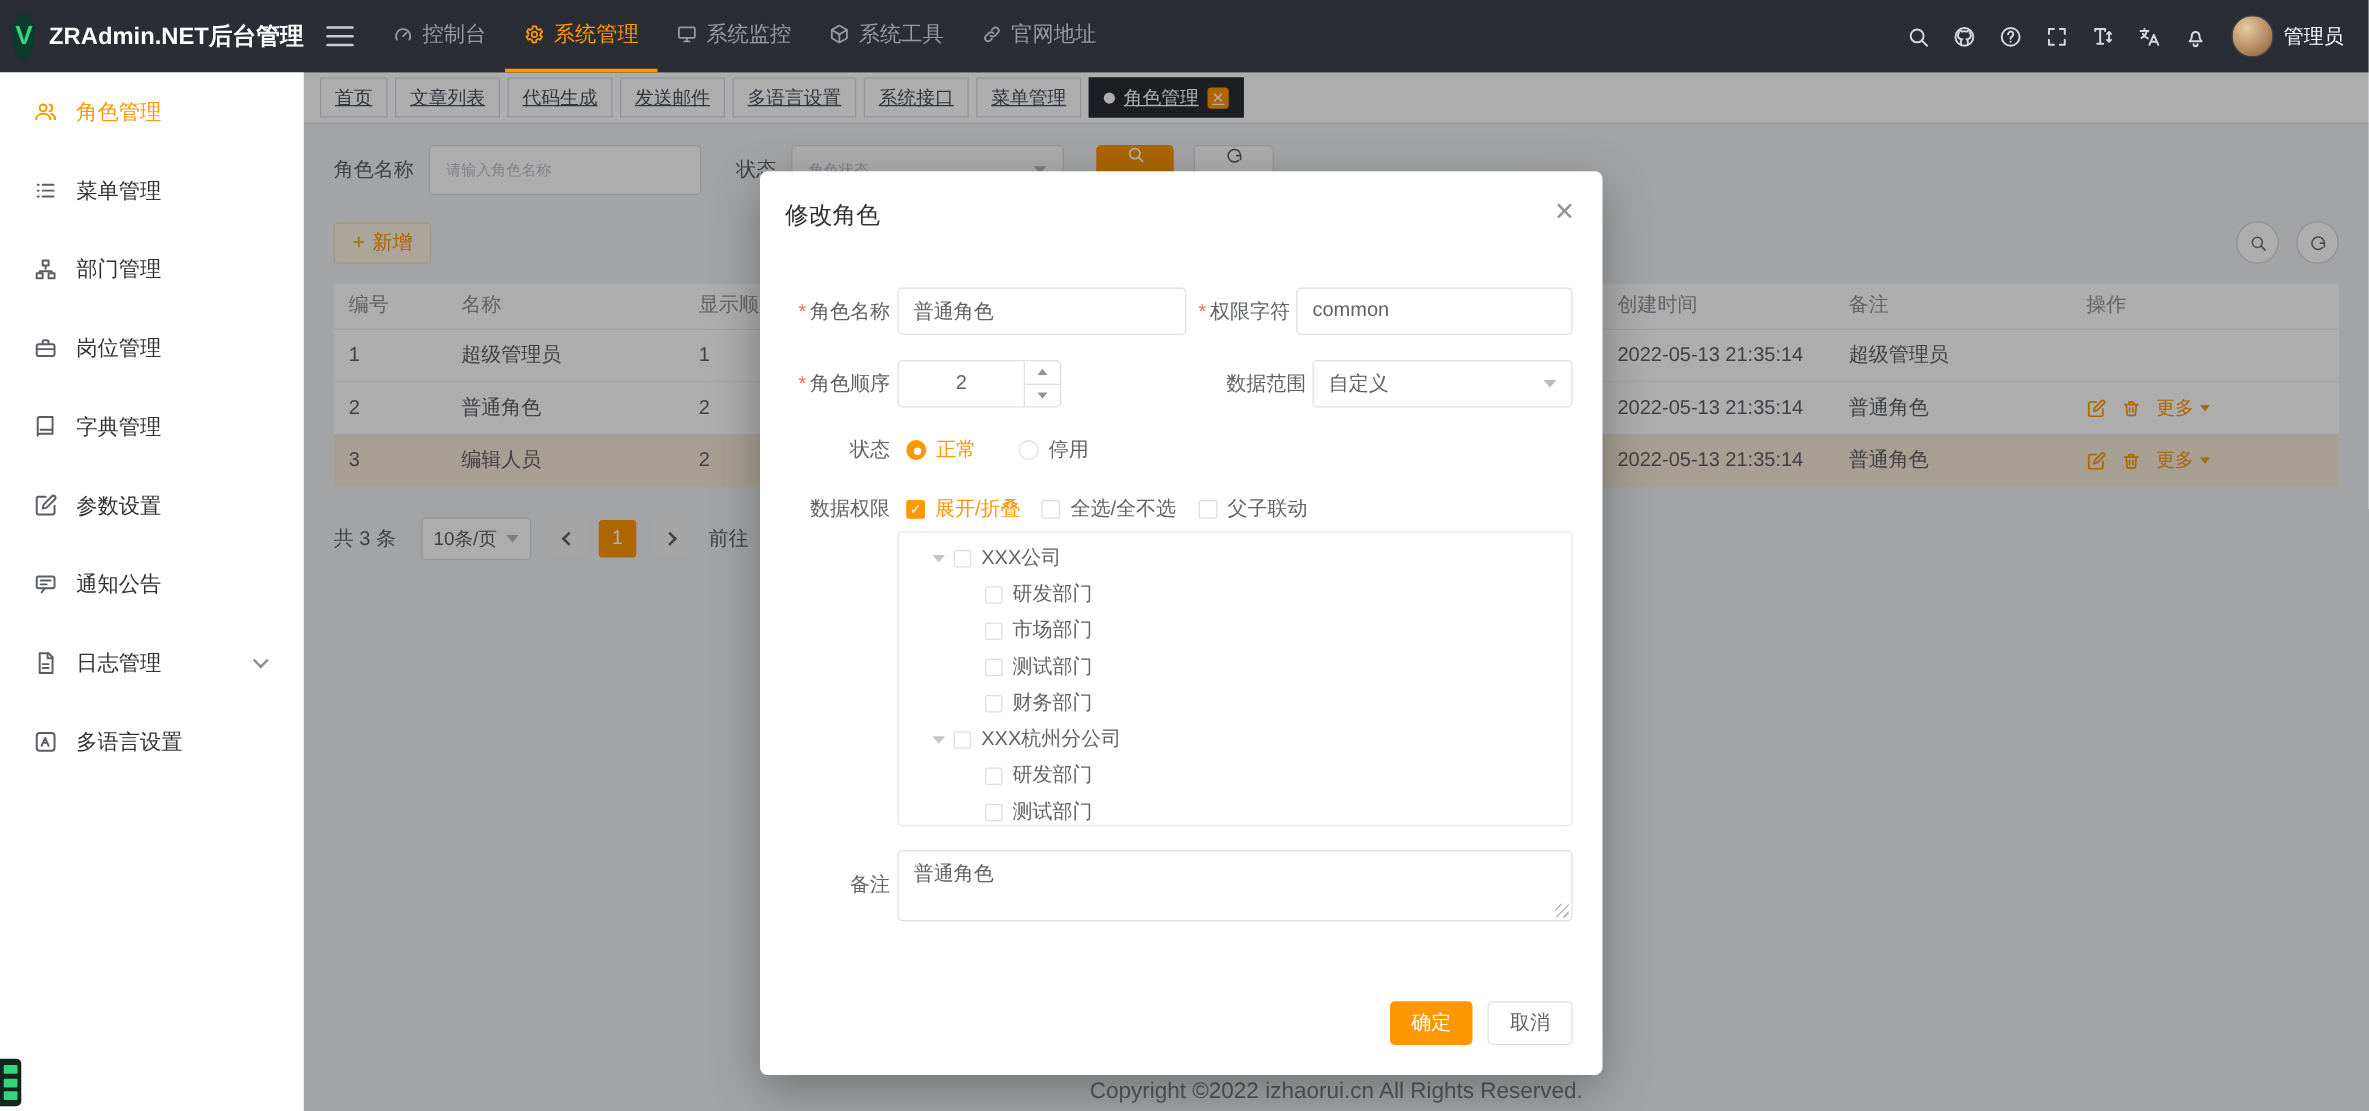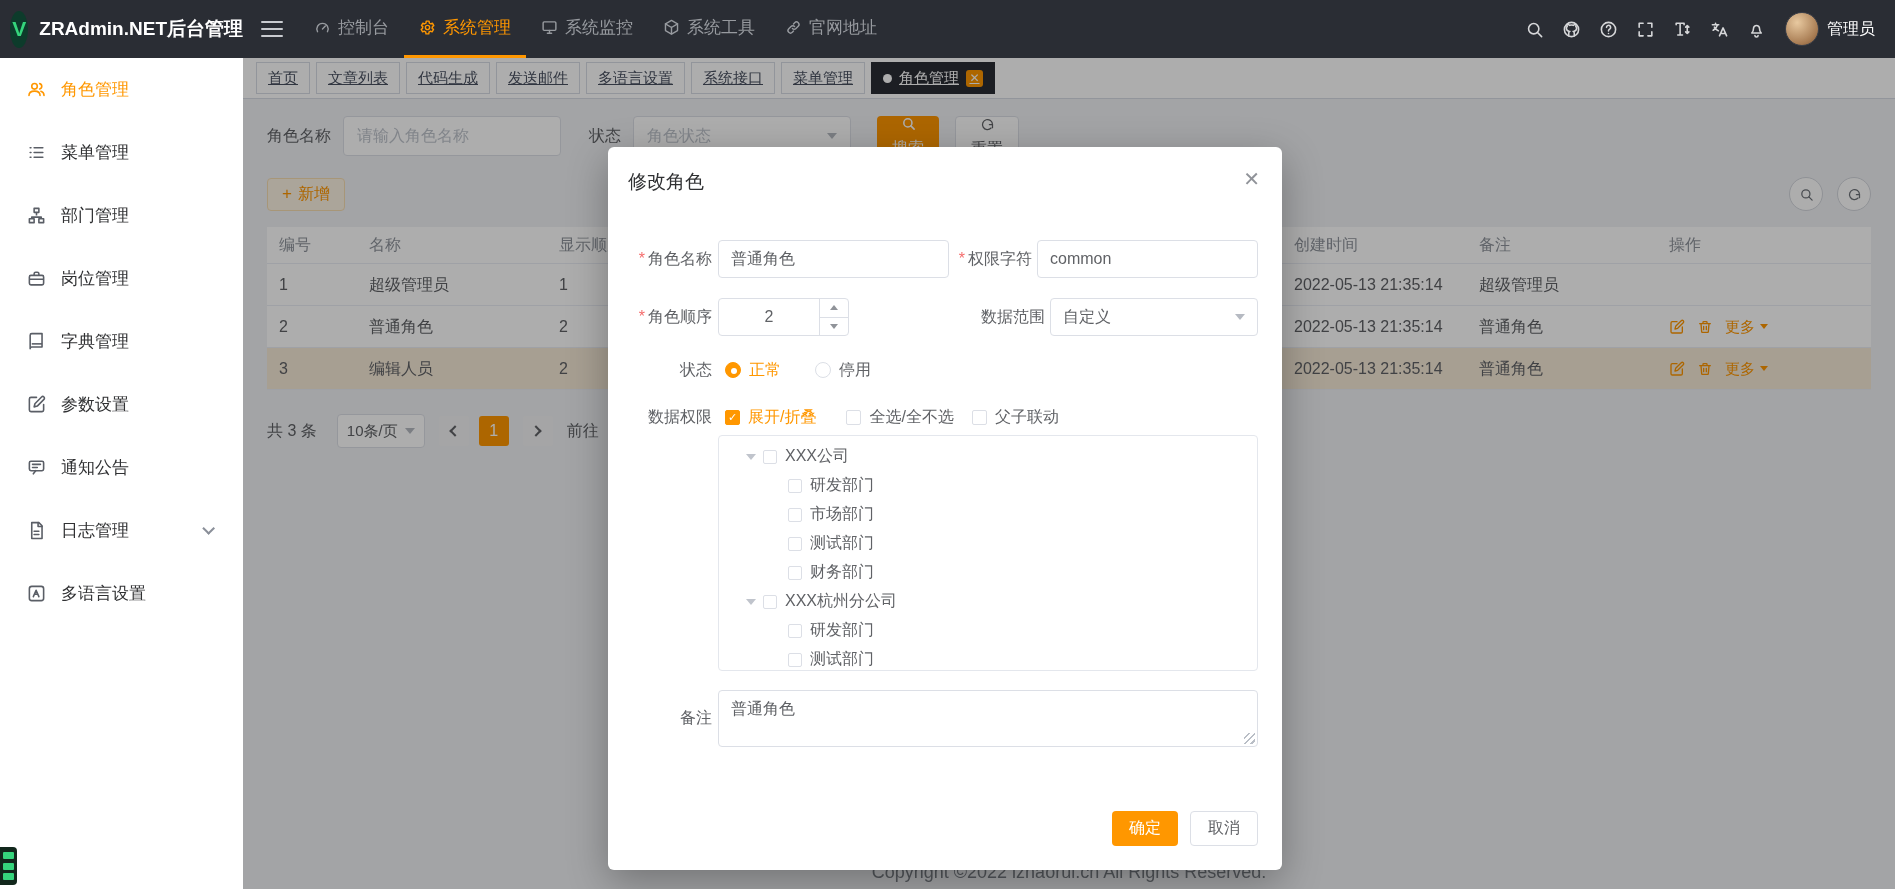--- a/index.html
+++ b/index.html
@@ -39,21 +39,21 @@
   .tab.active { background:#2a2d34; border-color:#2a2d34; color:#fff; }
   .tab .dot { width:9px; height:9px; border-radius:50%; background:#fff; }
   .tab .close { width:17px; height:17px; border-radius:3px; background:#ff9700; color:#fff; font-size:12px; display:flex; align-items:center; justify-content:center; cursor:pointer; }
   .tab .close::before { content:"✕"; }
 
   .content { padding:17px 24px 0 24px; position:relative; height:calc(100% - 41px); }
 
   .filter-row { display:flex; align-items:center; }
   .flabel { color:#606266; font-size:16px; margin-right:12px; white-space:nowrap; }
   .fbox { height:40px; background:#fff; border:1px solid #dcdfe6; border-radius:4px; display:flex; align-items:center; padding:0 13px; width:218px; cursor:text; }
-  .placeholder { color:#bfc4cc; font-size:16px; }
+  .placeholder { color:#bfc4cc; font-size:12px; }
   .fsel { justify-content:space-between; cursor:pointer; }
   .caret-down { width:0; height:0; border-left:5px solid transparent; border-right:5px solid transparent; border-top:6px solid #b6bac2; }
   .btn { height:40px; border-radius:4px; display:flex; align-items:center; gap:7px; padding:0 15px; font-size:16px; cursor:pointer; white-space:nowrap;flex-direction:column; }
   .btn .ic { width:15px; height:15px; }
   .btn-search { background:#ff9700; color:#fff; margin-left:26px; }
   .btn-reset { background:#fff; border:1px solid #dcdfe6; color:#606266; margin-left:16px; }
 
   .toolbar-row { display:flex; align-items:center; margin-top:21px; }
   .btn-add { height:33px; background:#fdf3e3; border:1px solid #f7ddb2; color:#ff9700; border-radius:4px; display:flex; align-items:center; gap:6px; padding:0 14px; font-size:16px; cursor:pointer; }
   .btn-add::before { content:"+"; font-size:17px; }
@@ -83,21 +83,21 @@
   .chev { width:8px; height:8px; border-left:2px solid #606266; border-bottom:2px solid #606266; }
   .chev.left { transform:rotate(45deg); margin-left:3px; }
   .chev.right { transform:rotate(225deg); margin-right:3px; }
   .pnum { width:30px; height:30px; border-radius:3px; background:#ff9700; color:#fff; display:flex; align-items:center; justify-content:center; margin-left:10px; cursor:pointer; }
   .goto { margin-left:14px; white-space:nowrap; }
 
   .copyright { position:absolute; left:0; right:0; bottom:6px; text-align:center; color:#7b8087; font-size:18px; }
 
   
   .overlay { position:absolute; left:243px; top:58px; right:0; bottom:0; background:rgba(0,0,0,0.32); z-index:50; }
-  .dialog { position:absolute; left:608px; top:147px; width:674px; height:723px; background:#fff; border-radius:6px; box-shadow:0 12px 40px rgba(0,0,0,0.3); z-index:100; font-size:16px; color:#606266; }
+  .dialog { position:absolute; left:608px; top:137px; width:674px; height:723px; background:#fff; border-radius:6px; box-shadow:0 12px 40px rgba(0,0,0,0.3); z-index:100; font-size:16px; color:#606266; }
   .dlg-title { position:absolute; left:20px; top:22px; font-size:19px; color:#303133; }
   .dlg-close { position:absolute; right:22px; top:20px; color:#909399; font-size:20px; cursor:pointer; }
   .dlg-close::before { content:"✕"; }
   .dlg-form { position:absolute; left:20px; top:93px; right:24px; }
   .f-row { display:flex; align-items:center; }
   .lab { width:84px; text-align:right; flex:none; white-space:nowrap; }
   .star { color:#f56c6c; margin-right:3px; }
   .inp { height:38px; border:1px solid #dcdfe6; border-radius:4px; background:#fff; display:flex; align-items:center; padding:0 12px; color:#606266; cursor:text; }
   .w1 { width:231px; margin-left:6px; }
   .lab2 { width:83px; text-align:right; flex:none; white-space:nowrap; }
@@ -520,21 +520,21 @@
         <span class="rlab">停用</span>
       </div>
     </div>
 
     <div class="f-row cb-row">
       <div class="lab">数据权限</div>
       <div class="cbgroup" style="margin-left:13px;">
         <span class="checkbox on"></span>
         <span class="cblab on">展开/折叠</span>
       </div>
-      <div class="cbgroup" style="margin-left:30px;">
+      <div class="cbgroup" style="margin-left:17px;">
         <span class="checkbox off"></span>
         <span class="cblab">全选/全不选</span>
       </div>
       <div class="cbgroup" style="margin-left:18px;">
         <span class="checkbox off"></span>
         <span class="cblab">父子联动</span>
       </div>
     </div>
 
     <div class="tree-box">

